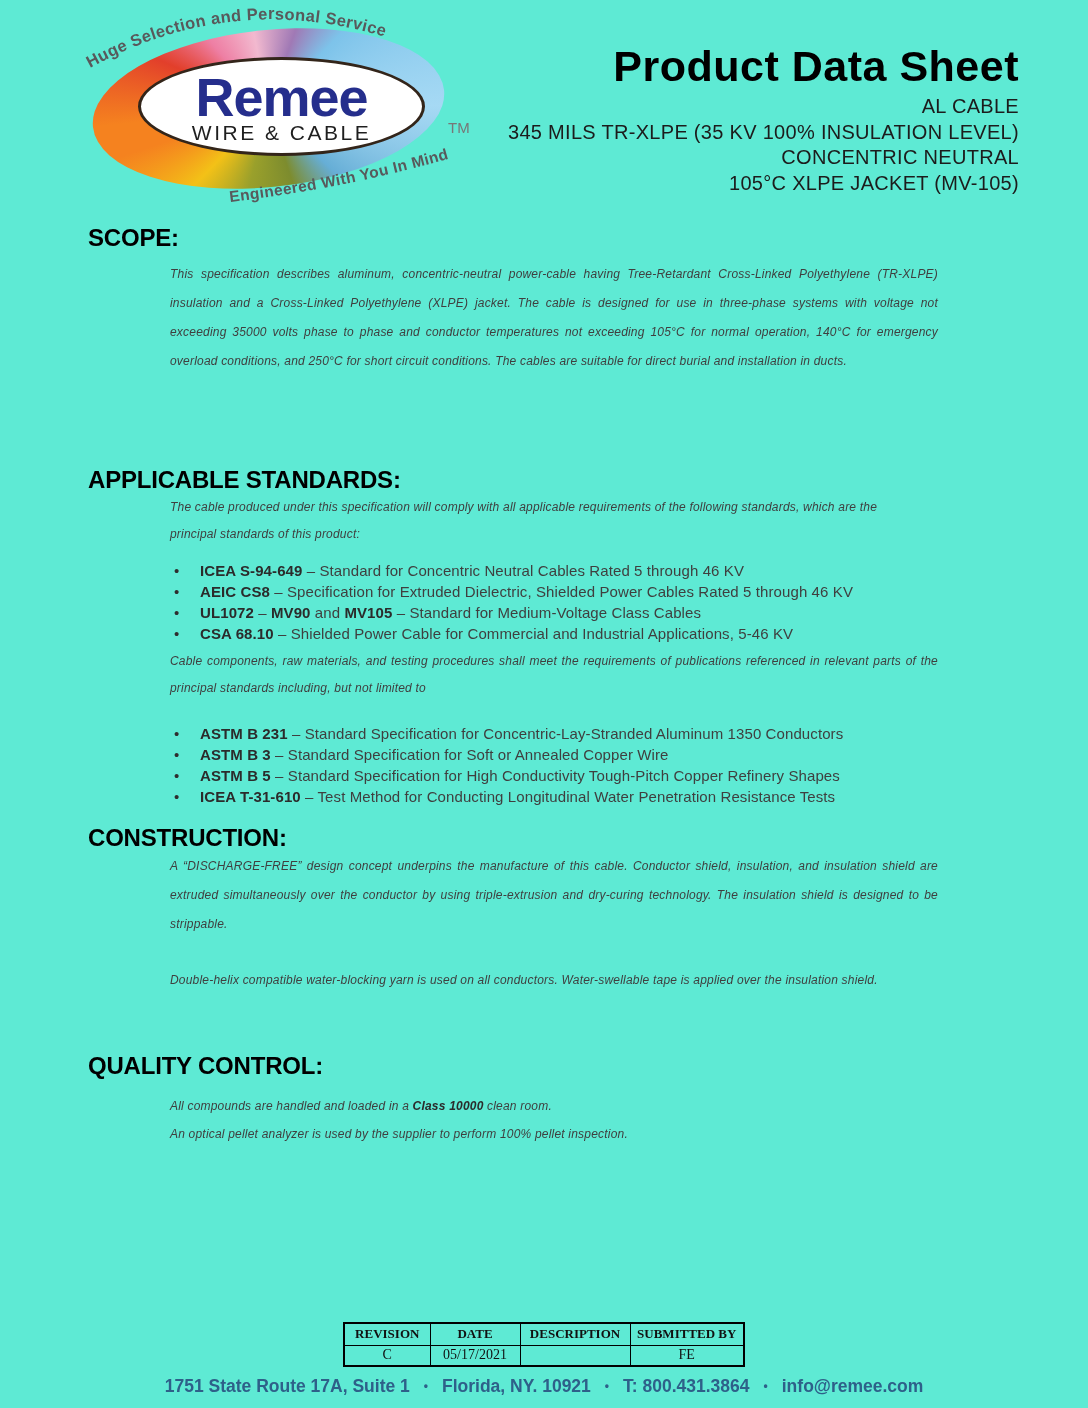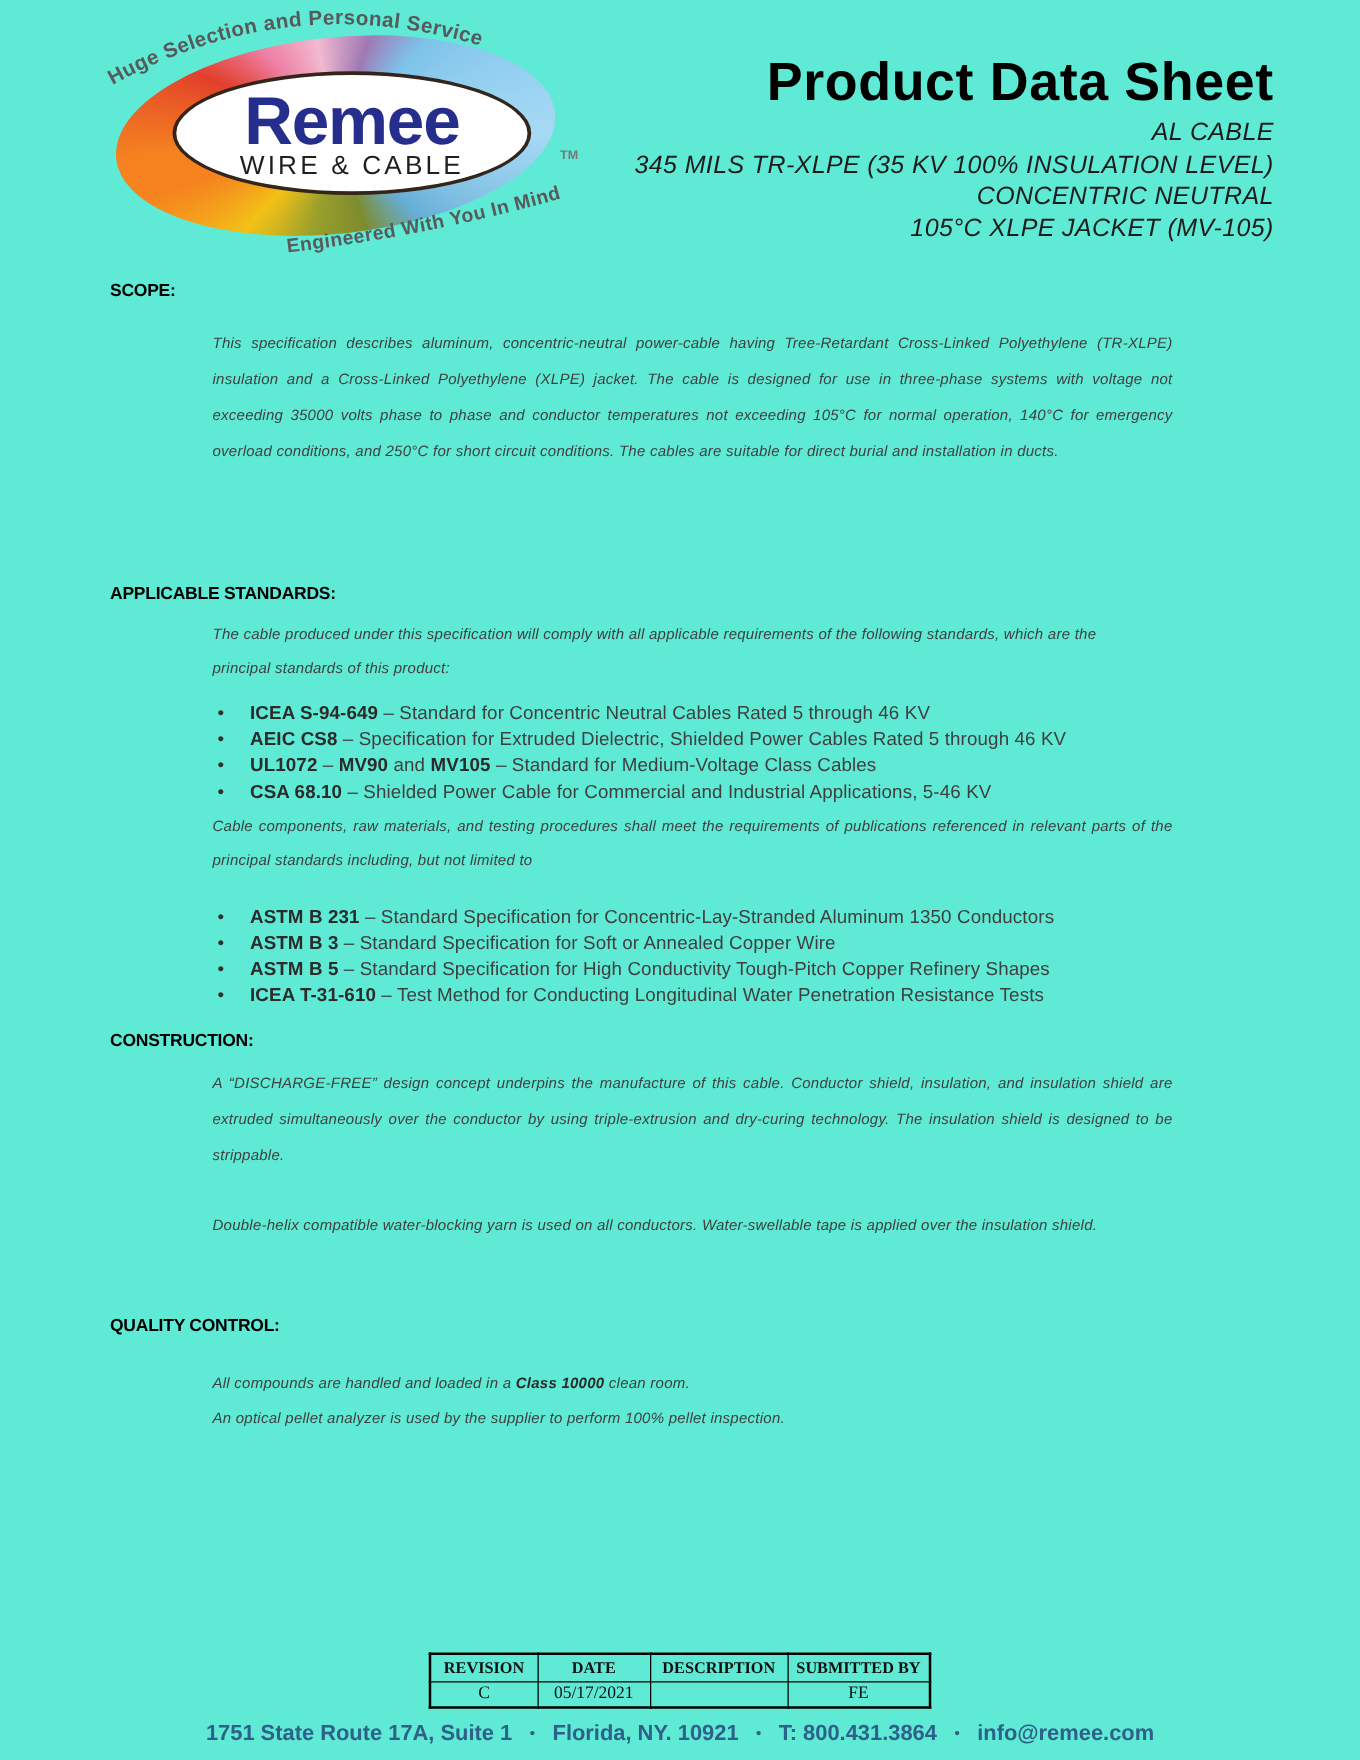--- a/index.html
+++ b/index.html
@@ -26,36 +26,36 @@
     display:flex; flex-direction:column; align-items:center; justify-content:center;
   }
   .brand-name {
     font-size:54px; font-weight:bold; letter-spacing:-1px;
     line-height:50px; margin-top:2px;
   }
   .brand-sub {
     font-size:21px; letter-spacing:2.5px; color:#1f1f1f; line-height:22px;
   }
   .tm-mark {
-    position:absolute; left:368px; top:115px; font-size:10px; color:#777777;
-    font-weight:bold;
+    position:absolute; left:368px; top:115px; font-size:15px; color:#777777;
+    font-weight:normal;
   }
   .logo-svg { position:absolute; left:0; top:0; pointer-events:none; }
 
   
   .title-block { position:absolute; top:42px; right:69px; text-align:right; }
   .doc-title {
     font-size:43px; font-weight:700; color:#000000; letter-spacing:0.5px;
     line-height:48px; margin-bottom:4px;
   }
-  .doc-sub { font-size:20px; color:#1c1c1c; line-height:25.5px; letter-spacing:0.3px;font-style:italic; }
+  .doc-sub { font-size:20px; color:#1c1c1c; line-height:25.5px; letter-spacing:0.3px; }
 
   
   .h-section {
-    position:absolute; left:88px; font-size:14px; font-weight:bold; color:#000000;
+    position:absolute; left:88px; font-size:24px; font-weight:bold; color:#000000;
     letter-spacing:-0.2px;
   }
   .para {
     position:absolute; left:170px; width:768px;
     font-size:12px; color:#3f3f3f; letter-spacing:0.2px;font-style:italic;
   }
   .justify { text-align:justify; }
   #scope-heading { top:224px; }
   #scope-para { top:260px; line-height:29px; }
 

